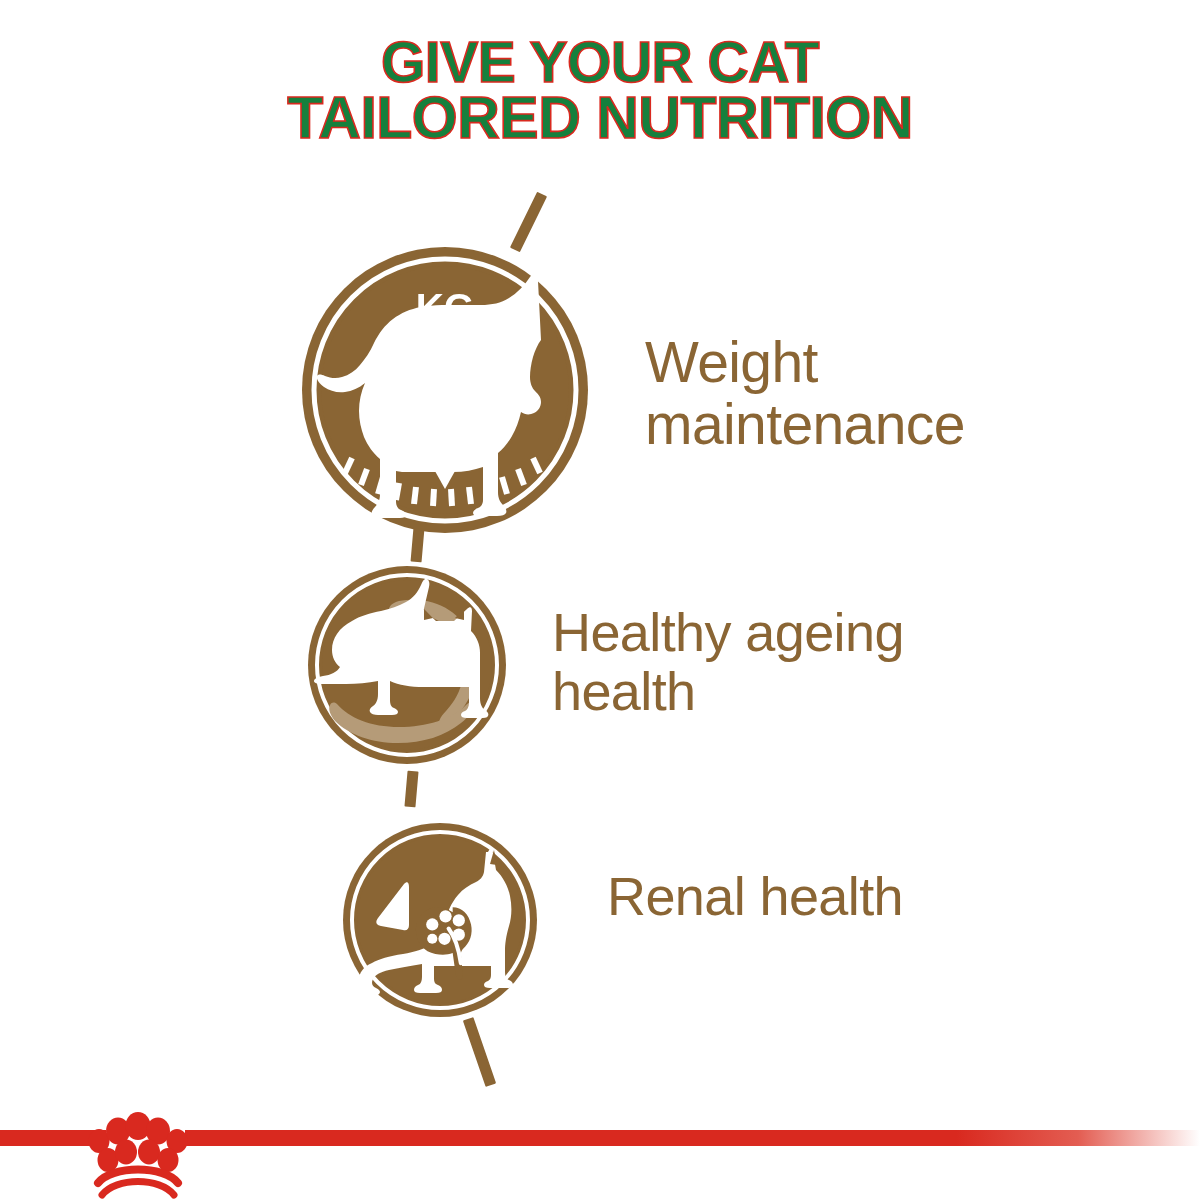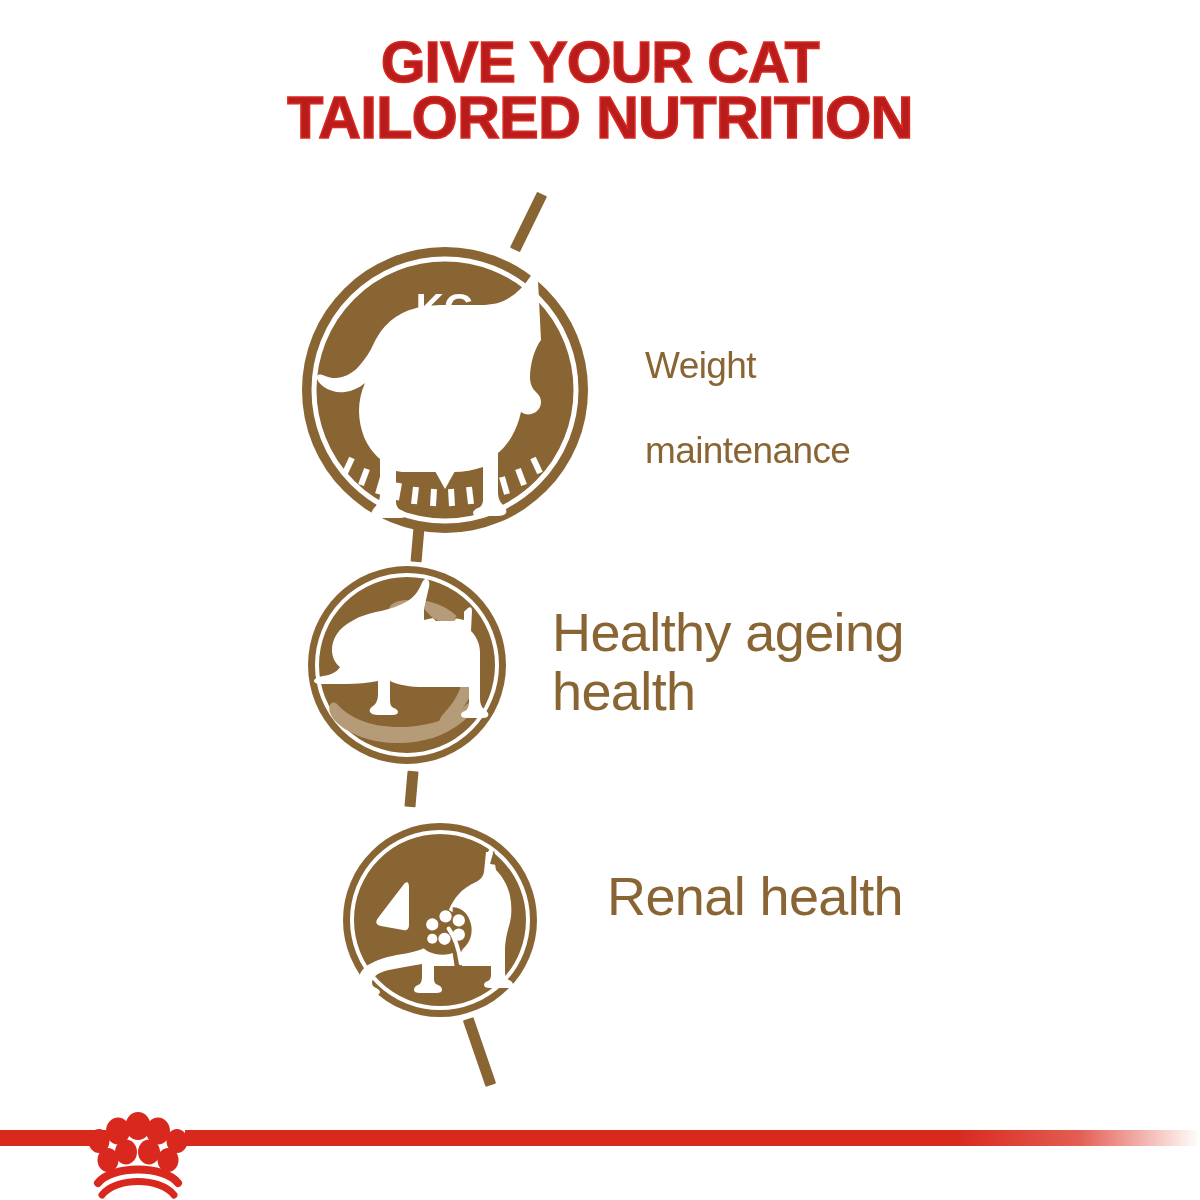--- a/index.html
+++ b/index.html
@@ -11,21 +11,21 @@
     overflow:hidden;
     position:relative;
   }
   .stage{position:relative;width:1200px;height:1200px;overflow:hidden;}
 
   
   .headline{
     position:absolute;
     left:0;top:34px;width:1200px;
     text-align:center;
-    color:#b91c1c;
+    color:#15803d;
     font-family:"Liberation Sans", sans-serif;
     font-weight:bold;
     font-size:57px;
     line-height:56px;
     letter-spacing:-0.5px;
     -webkit-text-stroke:1.6px #D9291F;
   }
   .headline .l1{display:block;}
   .headline .l2{display:block;font-size:59px;}
   .badge{position:absolute;}
@@ -37,21 +37,21 @@
     font-family:"Liberation Sans", sans-serif;
     font-weight:normal;
     font-size:54px;
     line-height:58px;
     letter-spacing:-0.6px;
     white-space:pre-line;
   }
 
   
   #badge1{left:300px;top:245px;}
-  #label1{left:645px;top:323px;font-size:37px;line-height:85px;}
+  #label1{left:645px;top:331px;font-size:57px;line-height:62px;}
   
   #badge2{left:307px;top:565px;}
   #label2{left:552px;top:603px;font-size:54px;line-height:59px;}
   
   #badge3{left:342px;top:822px;}
   #label3{left:607px;top:867px;font-size:54px;line-height:59px;text-align:center;}
 
   
   .dash{position:absolute;background:#8A6534;border-radius:1px;}
   #dash-top{left:523px;top:191px;width:11px;height:62px;transform:rotate(26deg);transform-origin:50% 50%;}

